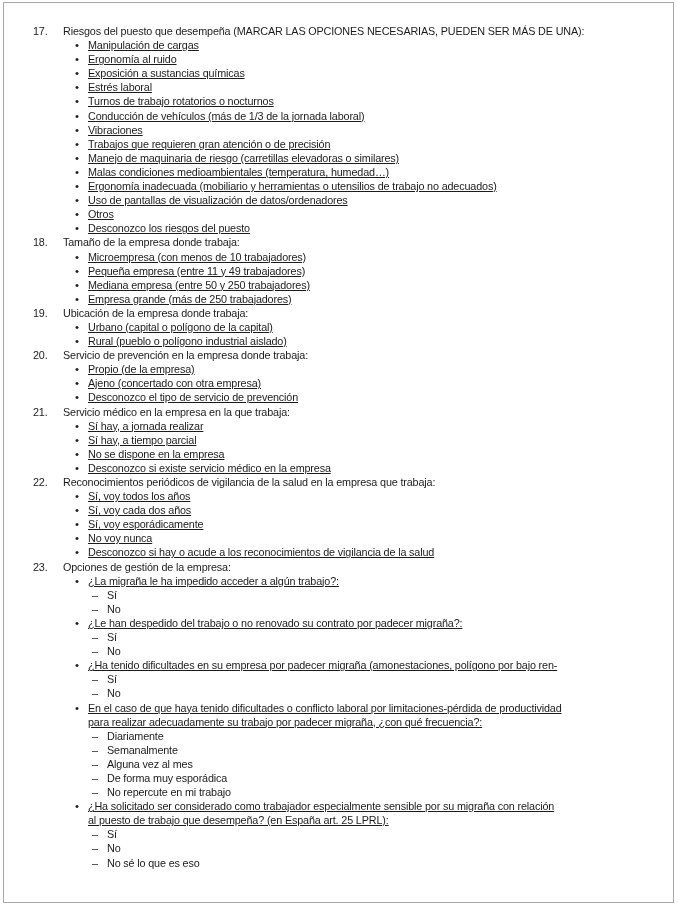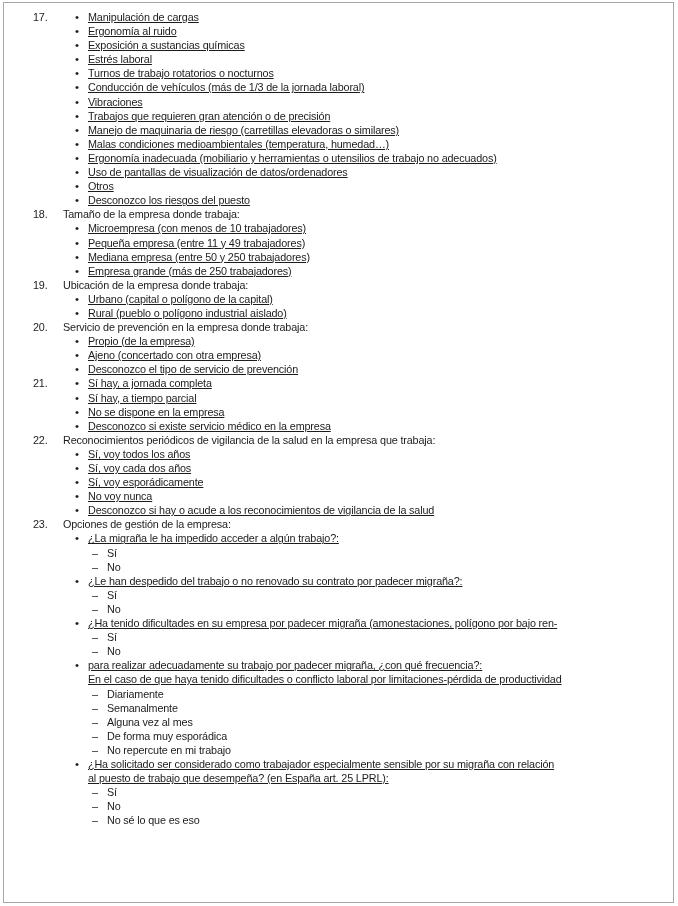--- a/index.html
+++ b/index.html
@@ -11,21 +11,21 @@
     overflow: hidden;
   }
   .page-border {
     position: absolute;
     left: 3px; top: 2px; right: 4px; bottom: 3px;
     border: 1px solid #a8a8a8;
     pointer-events: none;
   }
   .content {
     position: absolute;
-    left: 33px; top: 10px; right: 18px;
+    left: 33px; top: 24px; right: 18px;
     font-size: 10.8px;
     line-height: 14.1px;
     letter-spacing: -0.15px;
   }
   .item { display: flex; }
   .item-number {
     flex: 0 0 30px;
     white-space: nowrap;
   }
   .item-body { flex: 1 1 auto; min-width: 0; }
@@ -47,20 +47,21 @@
   .sub-label { white-space: nowrap; }
 </style>
 </head>
 <body>
 
 <div class="page-border"></div>
 <div class="content" id="questionnaire">
     <div class="item">
       <div class="item-number">17.</div>
       <div class="item-body">
+        <div class="item-title">Riesgos del puesto que desempeña (MARCAR LAS OPCIONES NECESARIAS, PUEDEN SER MÁS DE UNA):</div>
         <div class="option">
           <span class="bullet">•</span>
           <div class="option-text">
             <div class="option-line">Manipulación de cargas</div>
           </div>
         </div>
         <div class="option">
           <span class="bullet">•</span>
           <div class="option-text">
             <div class="option-line">Ergonomía al ruido</div>
@@ -208,24 +209,25 @@
           <span class="bullet">•</span>
           <div class="option-text">
             <div class="option-line">Desconozco el tipo de servicio de prevención</div>
           </div>
         </div>
       </div>
     </div>
     <div class="item">
       <div class="item-number">21.</div>
       <div class="item-body">
-        <div class="option">
-          <span class="bullet">•</span>
-          <div class="option-text">
-            <div class="option-line">Sí hay, a jornada completa</div>
+        <div class="item-title">Servicio médico en la empresa en la que trabaja:</div>
+        <div class="option">
+          <span class="bullet">•</span>
+          <div class="option-text">
+            <div class="option-line">Sí hay, a jornada realizar</div>
           </div>
         </div>
         <div class="option">
           <span class="bullet">•</span>
           <div class="option-text">
             <div class="option-line">Sí hay, a tiempo parcial</div>
           </div>
         </div>
         <div class="option">
           <span class="bullet">•</span>
@@ -319,22 +321,22 @@
           <span class="dash">–</span>
           <span class="sub-label">Sí</span>
         </div>
         <div class="sub">
           <span class="dash">–</span>
           <span class="sub-label">No</span>
         </div>
         <div class="option">
           <span class="bullet">•</span>
           <div class="option-text">
+            <div class="option-line">En el caso de que haya tenido dificultades o conflicto laboral por limitaciones-pérdida de productividad</div>
             <div class="option-line">para realizar adecuadamente su trabajo por padecer migraña, ¿con qué frecuencia?:</div>
-            <div class="option-line">En el caso de que haya tenido dificultades o conflicto laboral por limitaciones-pérdida de productividad</div>
           </div>
         </div>
         <div class="sub">
           <span class="dash">–</span>
           <span class="sub-label">Diariamente</span>
         </div>
         <div class="sub">
           <span class="dash">–</span>
           <span class="sub-label">Semanalmente</span>
         </div>

